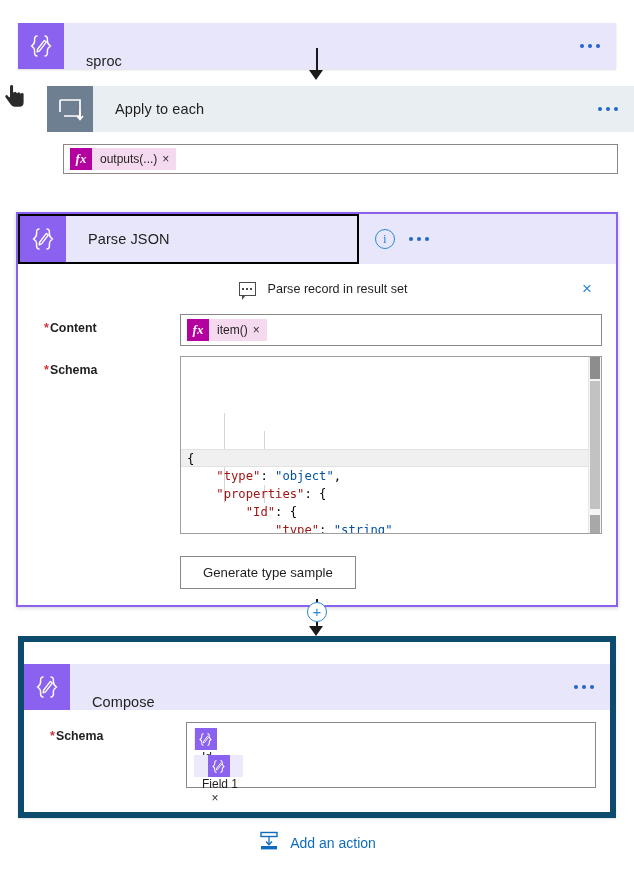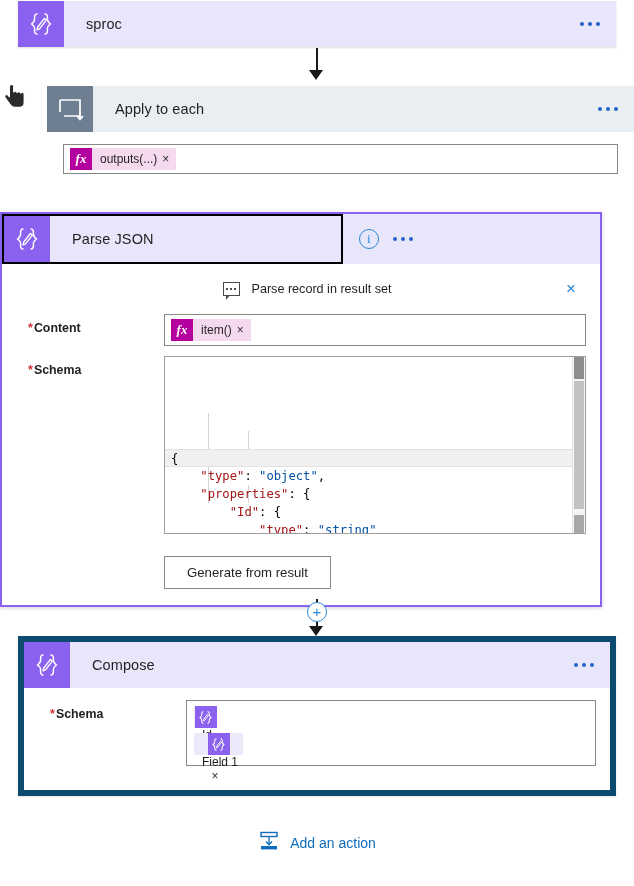--- a/index.html
+++ b/index.html
@@ -13,24 +13,25 @@
   .page {
     position: relative;
     width: 634px; height: 886px;
     background: #ffffff;
     overflow: hidden;
   }
 
   
   .card-header {
     display: flex;
-    align-items: center;
+    align-items: flex-end;
     height: 46px;
     background: #e8e6fb;
     position: relative;
+    margin-top: 22px;
   }
   .card-icon {
     width: 46px; height: 46px;
     background: #8b62f0;
     display: flex; align-items: center; justify-content: center;
     flex: 0 0 46px;
   }
   .card-title {
     font-size: 14.5px;
     color: #201f1e;
@@ -144,21 +145,21 @@
   .token-purple .bracket {
     width: 22px; height: 22px;
     background: #8b62f0;
     display: flex; align-items: center; justify-content: center;
     flex: 0 0 22px;
   }
 
   
   .pj-card {
     position: absolute;
-    left: 0; top: 212px;
+    left: 16px; top: 212px;
     width: 602px;
     border: 2px solid #8b62f0;
     background: #ffffff;
     box-shadow: 0 1px 4px rgba(0,0,0,0.18);
   }
   .pj-headerwrap {
     display: flex; align-items: stretch;
     background: #e8e6fb;
     height: 50px;
     position: relative;
@@ -498,21 +499,21 @@
             <div class="code-line active"><span class="p">{</span></div><div class="code-line"><span class="p">    </span><span class="k">"type"</span><span class="p">: </span><span class="v">"object"</span><span class="p">,</span></div><div class="code-line"><span class="p">    </span><span class="k">"properties"</span><span class="p">: {</span></div><div class="code-line"><span class="p">        </span><span class="k">"Id"</span><span class="p">: {</span></div><div class="code-line"><span class="p">            </span><span class="k">"type"</span><span class="p">: </span><span class="v">"string"</span></div></div>
             <div class="code-scroll">
               <div class="code-thumb-top"></div>
               <div class="code-thumb"></div>
               <div class="code-thumb-bot"></div>
             </div>
           </div>
         </div>
       </div>
 
-      <button class="gen-btn">Generate from result</button>
+      <button class="gen-btn">Generate type sample</button>
     </div>
   </div>
 
   <div class="arrow-line" style="left:316px; top:599px; height:8px;"></div>
   <div class="plus-node" style="left:307px; top:602px;">+</div>
   <div class="arrow-line" style="left:316px; top:622px; height:8px;"></div>
   <div class="arrow-head" style="left:309px; top:626px;"></div>
 
   <div class="compose-card">
     <div class="card-header">

